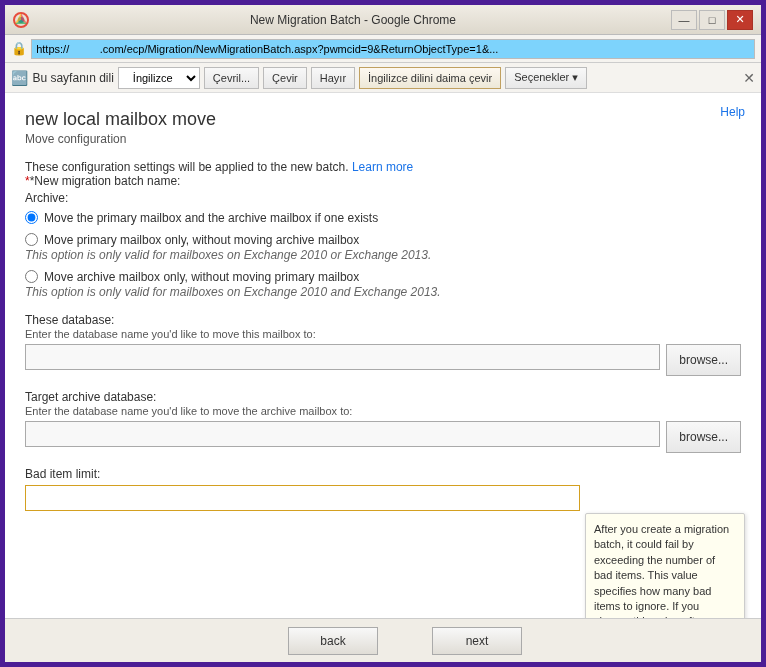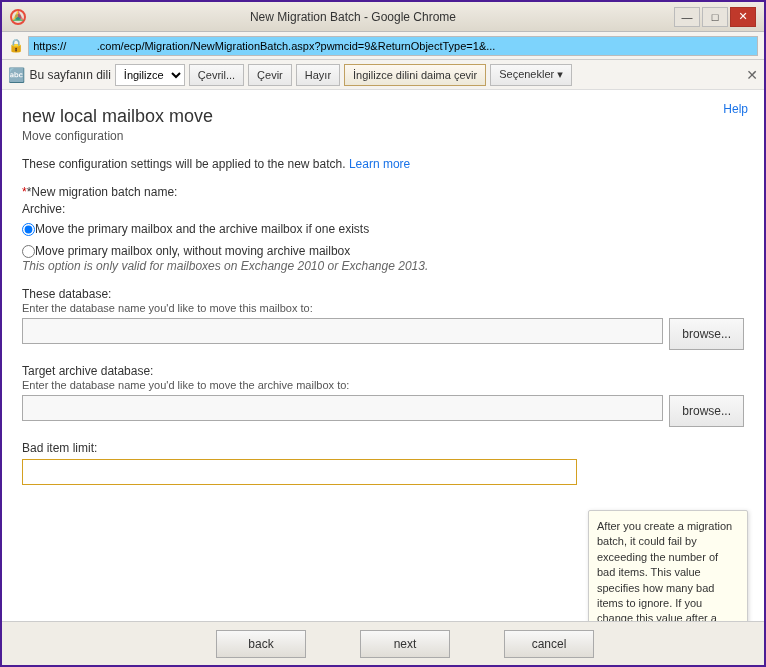--- a/index.html
+++ b/index.html
@@ -11,21 +11,21 @@
       height: 667px;
       overflow: hidden;
     }
 
     
     .window {
       width: 766px;
       height: 667px;
       display: flex;
       flex-direction: column;
-      border: 2px solid #4c1d95;
+      border: 5px solid #4c1d95;
     }
 
     .title-bar {
       background: linear-gradient(to bottom, #f0ece4, #ddd8cc);
       height: 30px;
       display: flex;
       align-items: center;
       padding: 0 8px;
       border-bottom: 1px solid #bbb;
       flex-shrink: 0;
@@ -101,21 +101,21 @@
     }
     .translate-text {
       font-size: 12px;
       color: #333;
     }
     .translate-select {
       height: 22px;
       font-size: 11px;
       border: 1px solid #bbb;
       background: white;
-      padding: 0 4px;
+      padding: 0 10px;
     }
     .translate-btn {
       height: 22px;
       padding: 0 8px;
       font-size: 11px;
       border: 1px solid #bbb;
       background: linear-gradient(to bottom, #f8f8f8, #e8e8e8);
       cursor: pointer;
       color: #333;
     }
@@ -158,21 +158,21 @@
 
     .page-subtitle {
       font-size: 12px;
       color: #555;
       margin-bottom: 14px;
     }
 
     .info-text {
       font-size: 12px;
       color: #333;
-      margin-bottom: 14px;
+      margin-bottom: 0;
     }
 
     .learn-more {
       color: #1a73e8;
       cursor: pointer;
       text-decoration: none;
     }
 
     .field-label {
       font-size: 12px;
@@ -206,21 +206,22 @@
     }
 
     .radio-option {
       display: flex;
       flex-direction: column;
       margin-bottom: 8px;
     }
 
     .radio-label-row {
       display: flex;
-      align-items: flex-end;
+      align-items: flex-start;
+      gap: 6px;
       font-size: 12px;
       color: #333;
     }
 
     .radio-note {
       font-size: 12px;
       color: #666;
       font-style: italic;
       margin-top: 1px;
     }
@@ -391,20 +392,27 @@
           <span>Move the primary mailbox and the archive mailbox if one exists</span>
         </div>
       </div>
       <div class="radio-option">
         <div class="radio-label-row">
           <input type="radio" name="archive" style="">
           <span>Move primary mailbox only, without moving archive mailbox</span>
         </div>
         <div class="radio-note">This option is only valid for mailboxes on Exchange 2010 or Exchange 2013.</div>
       </div>
+      <div class="radio-option">
+        <div class="radio-label-row">
+          <input type="radio" name="archive" style="">
+          <span>Move archive mailbox only, without moving primary mailbox</span>
+        </div>
+        <div class="radio-note">This option is only valid for mailboxes on Exchange 2010 and Exchange 2013.</div>
+      </div>
     </div>
 
     <div class="db-field-group">
       <div class="db-field-label">These database:</div>
       <div class="db-field-sublabel">Enter the database name you'd like to move this mailbox to:</div>
       <div class="db-input-row">
         <input class="db-input" type="text" style="">
         <button class="browse-btn">browse...</button>
       </div>
     </div>
@@ -424,16 +432,15 @@
     
     <div class="tooltip-box">
       <span>After you create a migration batch, it could fail by exceeding the number of bad items. This value specifies how many bad items to ignore. If you change this value after a batch has started, you must stop and restart the batch for the change to take effect.</span>
     </div>
 
   </div>
 
   <div class="footer">
     <button class="footer-btn">back</button>
     <button class="footer-btn">next</button>
-    <button class="footer-btn">cancel</button>
   </div>
 
 </div>
 
 </body></html>

